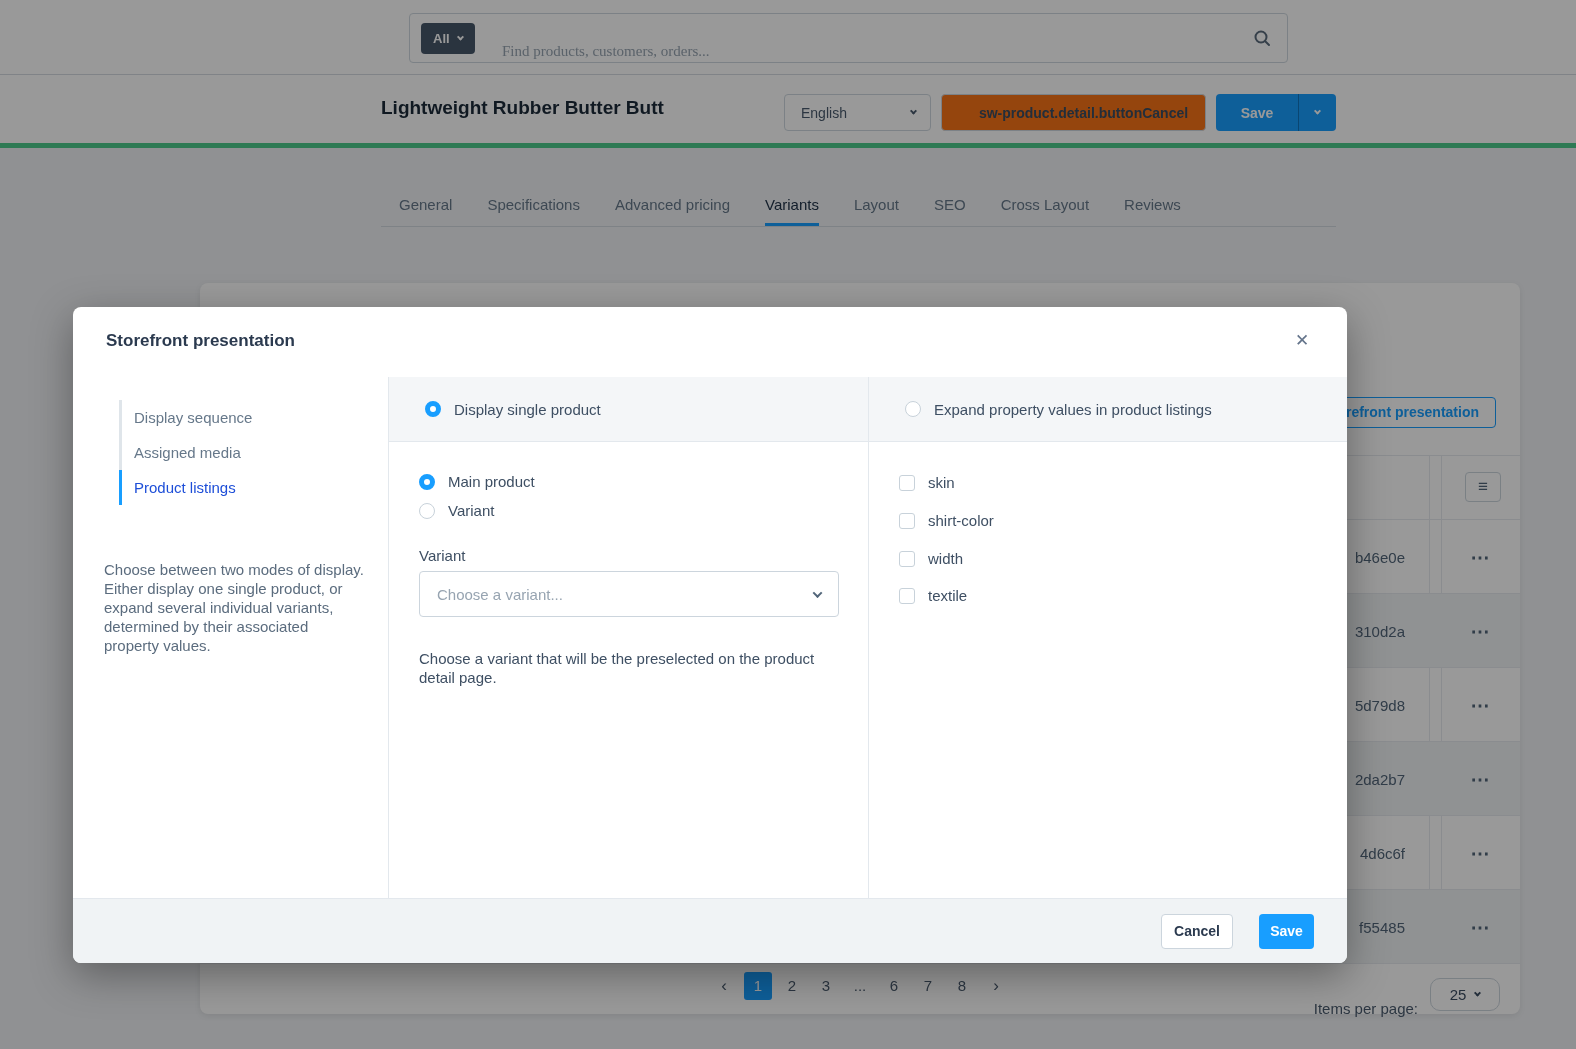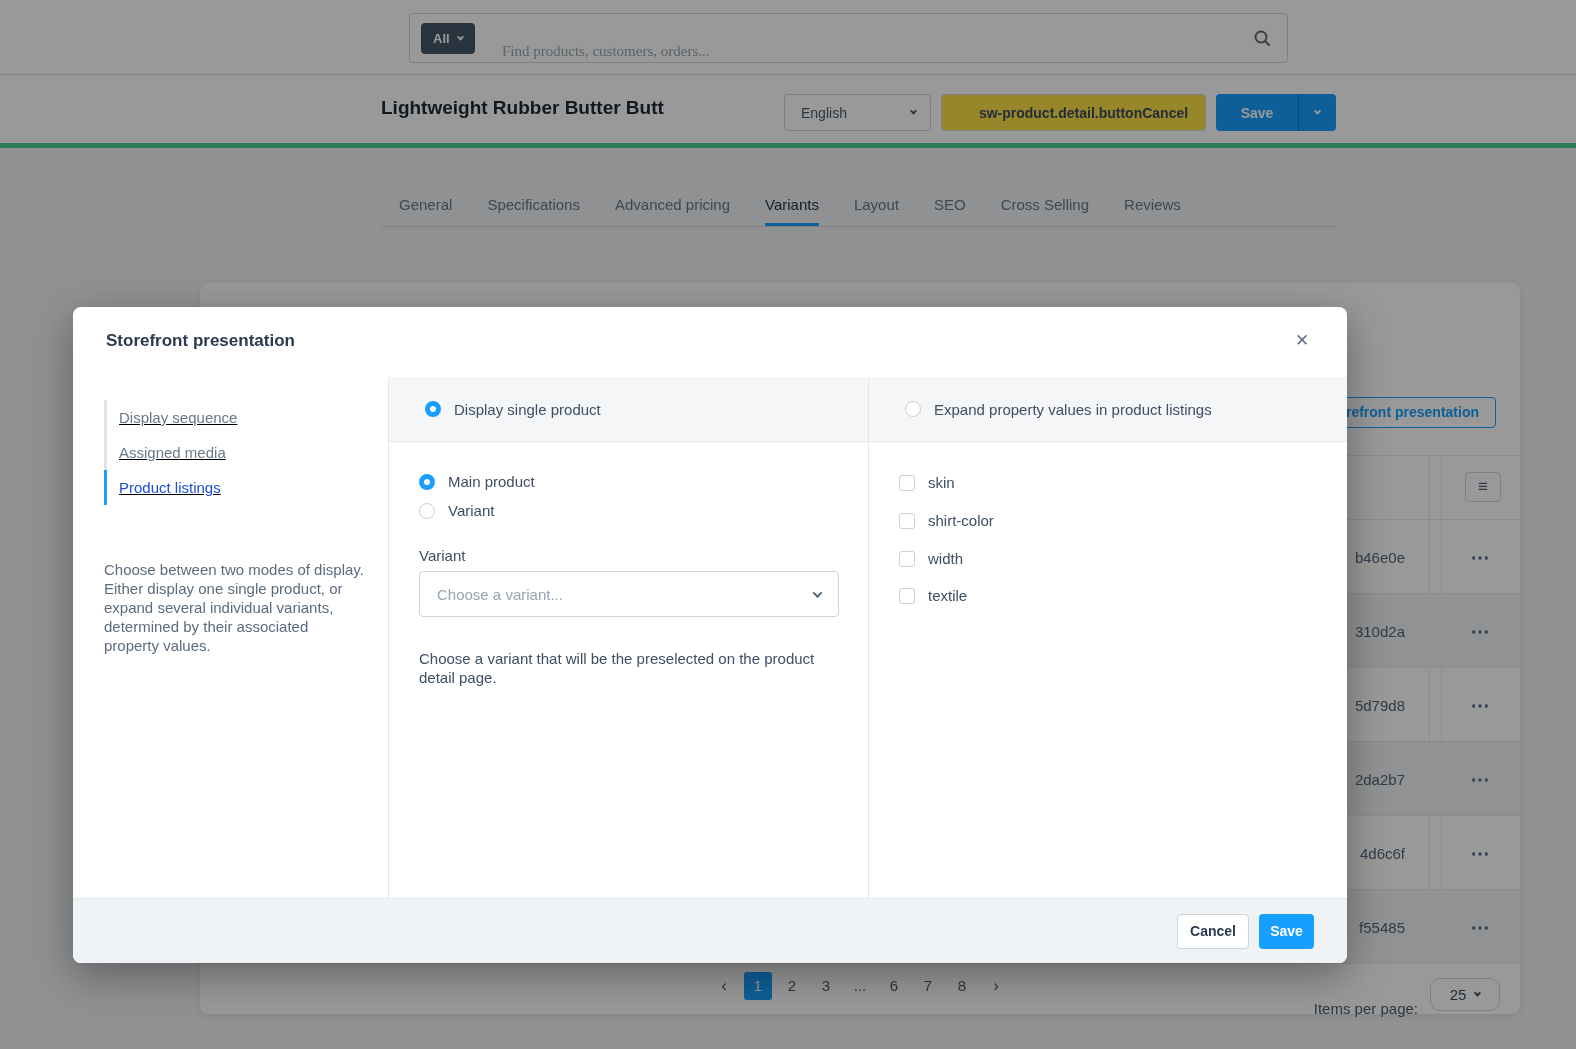--- a/index.html
+++ b/index.html
@@ -12,21 +12,21 @@
   .topbar { position:absolute; left:0; top:0; width:1576px; height:75px; background:#fff; border-bottom:1px solid #d5dbe1; }
   .searchbox { position:absolute; left:381px; top:13px; width:879px; height:50px; background:#fff; border:1px solid #cfd8df; border-radius:4px;margin-left:28px; }
   .all-chip { position:absolute; left:11px; top:9px; height:31px; padding:0 12px; background:#47586a; border-radius:4px; color:#fff; font-size:13px; font-weight:bold; display:flex; align-items:center; gap:8px; }
   .searchbox input { position:absolute; left:92px; top:13px; height:48px; width:1090px; border:none; outline:none; font-size:15px; color:#1d2433; background:transparent; font-family:Liberation Serif, serif; }
   .searchbox input::placeholder { color:#97a4b1; }
   .search-icon { position:absolute; right:16px; top:15px; }
 
   .smartbar { position:absolute; left:0; top:75px; width:1576px; height:68px; background:#fff; }
   .page-title { position:absolute; left:381px; top:22px; font-size:19px; font-weight:bold; color:#1c2b3a; }
   .lang-select { position:absolute; left:784px; top:19px; width:147px; height:37px; border:1px solid #cfd8df; border-radius:4px; background:#fff; display:flex; align-items:center; justify-content:space-between; padding:0 14px 0 16px; font-size:14px; color:#4a5b6e; }
-  .ghost-btn { position:absolute; left:941px; top:19px; width:265px; height:37px; border:1px solid #cfd8df; border-radius:4px; background:#fde047; font-size:14px; font-weight:bold; color:#3b4d61; display:flex; align-items:center; justify-content:center;padding-left:20px; }
+  .ghost-btn { position:absolute; left:941px; top:19px; width:265px; height:37px; border:1px solid #cfd8df; border-radius:4px; background:#f97316; font-size:14px; font-weight:bold; color:#3b4d61; display:flex; align-items:center; justify-content:center;padding-left:20px; }
   .save-main { position:absolute; left:1216px; top:19px; width:82px; height:37px; background:#189eff; border-radius:4px 0 0 4px; color:#fff; font-size:14px; font-weight:bold; display:flex; align-items:center; justify-content:center; }
   .save-caret { position:absolute; left:1298px; top:19px; width:38px; height:37px; background:#189eff; border-left:1px solid rgba(0,0,0,0.25); border-radius:0 4px 4px 0; color:#fff; display:flex; align-items:center; justify-content:center; }
 
   .green-line { position:absolute; left:0; top:143px; width:1576px; height:5px; background:#4ecb8c; }
 
   .tabsrow { position:absolute; left:381px; top:186px; width:955px; height:41px; border-bottom:1px solid #d3d9df; display:flex; align-items:flex-end; gap:35px; padding-left:18px; }
   .tab { font-size:15px; color:#66788a; padding-bottom:13px; white-space:nowrap; }
   .tab.active { color:#22344a; border-bottom:3px solid #189eff; padding-bottom:10px;margin-top:36px; }
 
   .card { position:absolute; left:200px; top:283px; width:1320px; height:731px; background:#fff; border-radius:8px; box-shadow:0 2px 6px rgba(0,0,0,0.08); }
@@ -52,30 +52,30 @@
   .overlay { position:absolute; inset:0; background:rgba(0,0,0,0.40); z-index:10; }
   .modal { position:absolute; left:73px; top:307px; width:1274px; height:656px; background:#fff; border-radius:8px; box-shadow:0 12px 40px rgba(0,0,0,0.35); z-index:20; }
   .m-header { position:relative; height:70px; }
   .m-title { position:absolute; left:33px; top:24px; font-size:17px; font-weight:bold; color:#2b3a4f; }
   .m-close { position:absolute; right:33px; top:22px; font-size:17px; color:#64748b; width:24px; height:24px; text-align:center; line-height:24px; }
   .m-body { position:relative; height:521px; }
   .col-side { position:absolute; left:0; top:0; width:315px; height:521px; }
   .col-mid { position:absolute; left:315px; top:0; width:480px; height:521px; border-left:1px solid #e3e8ed; }
   .col-right { position:absolute; left:795px; top:0; width:479px; height:521px; border-left:1px solid #e3e8ed; }
   .band { position:absolute; left:0; top:0; right:0; height:65px; background:#f4f6f8; border-bottom:1px solid #e3e8ed; display:flex; align-items:center; gap:13px; padding-left:36px; font-size:15px; color:#3e4f63; }
-  .nav { position:absolute; left:31px; top:23px; width:260px;text-decoration:underline; }
+  .nav { position:absolute; left:46px; top:23px; width:260px; }
   .nav-item { border-left:3px solid #dfe5ea; padding:9px 0 9px 12px; font-size:15px; color:#66788a; }
   .nav-item.active { border-left-color:#189eff; color:#1d4ed8; }
   .side-desc { position:absolute; left:31px; top:183px; width:260px; font-size:15px; line-height:19px; color:#5b6c7e; }
   .opt-row { position:absolute; left:30px; display:flex; align-items:center; gap:13px; font-size:15px; color:#3e4f63; }
   .field-label { position:absolute; left:30px; top:170px; font-size:15px; color:#3e4f63; }
   .select { position:absolute; left:30px; top:194px; width:420px; height:46px; border:1px solid #ccd5dd; border-radius:4px; background:#fff; display:flex; align-items:center; justify-content:space-between; padding:0 17px; }
   .select .ph { font-size:15px; color:#97a4b1; }
   .help { position:absolute; left:30px; top:272px; width:402px; font-size:15px; line-height:19px; color:#3e4f63; }
-  .m-footer { position:absolute; left:0; bottom:0; width:1274px; height:65px; background:#f0f3f5; border-top:1px solid #e3e8ed; border-radius:0 0 8px 8px; display:flex; align-items:center; justify-content:flex-end; gap:10px; padding-right:33px;padding-left:19px; }
+  .m-footer { position:absolute; left:0; bottom:0; width:1274px; height:65px; background:#f0f3f5; border-top:1px solid #e3e8ed; border-radius:0 0 8px 8px; display:flex; align-items:center; justify-content:flex-end; gap:26px; padding-right:33px;padding-left:19px; }
   .btn-cancel { width:72px; height:35px; background:#fff; border:1px solid #ccd5dd; border-radius:4px; font-size:14px; font-weight:bold; color:#2b3a4f; display:flex; align-items:center; justify-content:center; }
   .btn-save { width:55px; height:35px; background:#189eff; border:none; border-radius:4px; font-size:14px; font-weight:bold; color:#fff; display:flex; align-items:center; justify-content:center; }
 
   
   .radio { width:16px; height:16px; border-radius:50%; background:#fff; border:1px solid #c8d2da; flex:none; }
   .radio.on { border:5px solid #189eff; }
   .checkbox { width:16px; height:16px; border-radius:3px; background:#fff; border:1px solid #c8d2da; flex:none; }
   .chev { display:inline-block; width:7px; height:7px; border-right:2px solid currentColor; border-bottom:2px solid currentColor; transform:rotate(45deg) translate(-1px,-1px); }
   .chev.sm { width:5px; height:5px; }
 </style>
@@ -115,21 +115,21 @@
 
   <div class="green-line"></div>
 
   <div class="tabsrow">
     <div class="tab">General</div>
     <div class="tab">Specifications</div>
     <div class="tab">Advanced pricing</div>
     <div class="tab active">Variants</div>
     <div class="tab">Layout</div>
     <div class="tab">SEO</div>
-    <div class="tab">Cross Selling</div>
+    <div class="tab">Cross Layout</div>
     <div class="tab">Reviews</div>
   </div>
 
   <div class="card">
     <div class="sf-btn">Storefront presentation</div>
 
     <div class="thead"></div>
     <div class="vline1"></div>
     <div class="vline2"></div>
     <div class="cog-btn">

